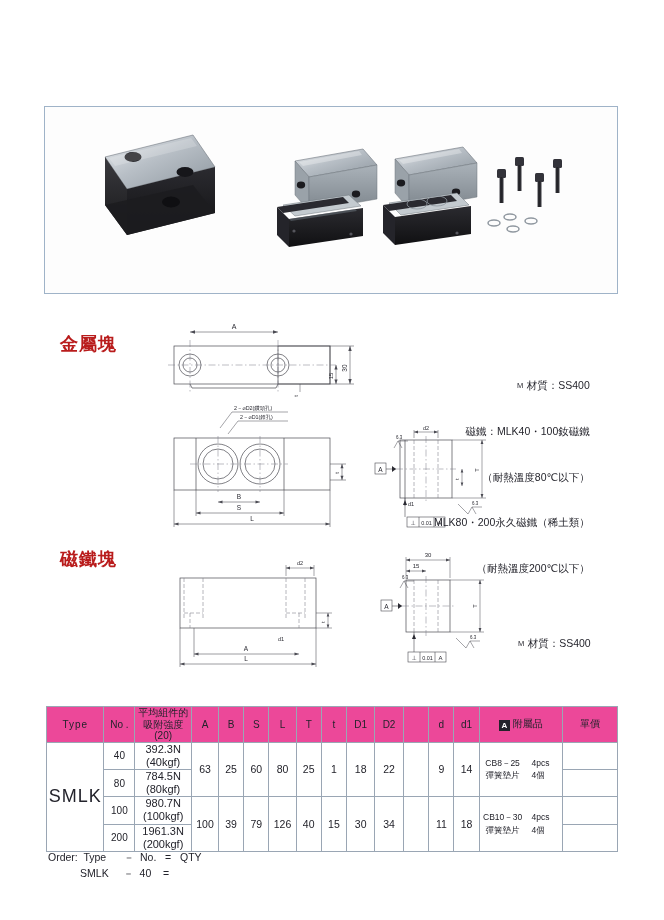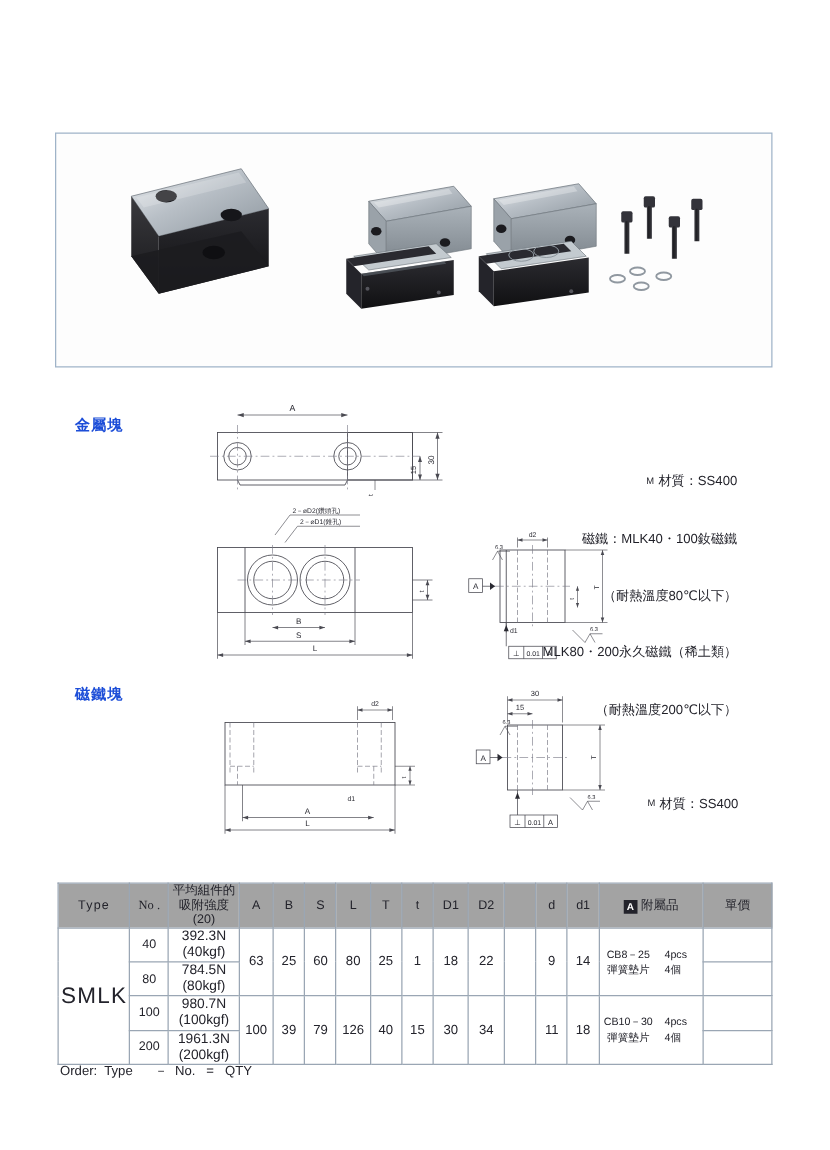--- a/index.html
+++ b/index.html
@@ -15,22 +15,22 @@
 
   
   .photo-panel{
     position:absolute;left:44px;top:106px;width:572px;height:186px;
     border:1px solid #9fb3c8;background:#fdfdfd;
   }
   .photo-inner{position:absolute;inset:0;overflow:hidden;}
 
   
   .sec-label{
-    position:absolute;font-size:12px;font-weight:bold;letter-spacing:1px;
-    color:#1d4ed8;
+    position:absolute;font-size:18px;font-weight:bold;letter-spacing:1px;
+    color:#b91c1c;
   }
   #lbl-metal{left:60px;top:332px;}
   #lbl-magnet{left:60px;top:547px;}
 
   
   .spec{
     position:absolute;font-size:10.5px;line-height:1.45;color:#1f1f27;
     white-space:pre;
     text-align:right;
   }
@@ -47,24 +47,24 @@
   table.spec-table{
     border-collapse:collapse;width:572px;
     font-size:9.5px;color:#23232b;background:#fff;
   }
   table.spec-table td,table.spec-table th{
     border:1px solid #9aa6b4;
     text-align:center;vertical-align:middle;
     padding:0;font-weight:normal;
   }
   table.spec-table thead th{
-    height:34px;font-size:10px;background:#a3a3a3;
+    height:34px;font-size:10px;background:#ec4899;
   }
   th.c-type{width:58px;font-size:11px;letter-spacing:1px;}
-  th.c-no{width:36px;font-family:Liberation Serif, serif;}
+  th.c-no{width:36px;}
   th.c-force{width:62px;font-size:7.5px;line-height:1.15;}
   th.c-dim{width:30px;font-size:10.5px;}
   th.c-dim-w{width:34px;font-size:10.5px;}
   th.c-blank{width:36px;}
   th.c-acc{width:88px;font-size:10px;}
   th.c-price{width:74px;font-size:10.5px;margin-left:12px;}
   td.v-type{font-size:18px;font-weight:bold;letter-spacing:1px;}
   td.v-no{font-size:10px;}
   td.v-force{font-size:11px;line-height:1.2;}
   td.v-dim{font-size:10.5px;}
@@ -640,15 +640,16 @@
             <div>(200kgf)</div>
           </td>
           <td class="half"></td>
         </tr>
       </tbody>
     </table>
   </div>
 
   <div class="order">
     <div class="row">Order:  Type      －  No.   =   QTY</div>
+    <div class="row">           SMLK     －  40    =</div>
   </div>
 
 </div>
 
 </body></html>

